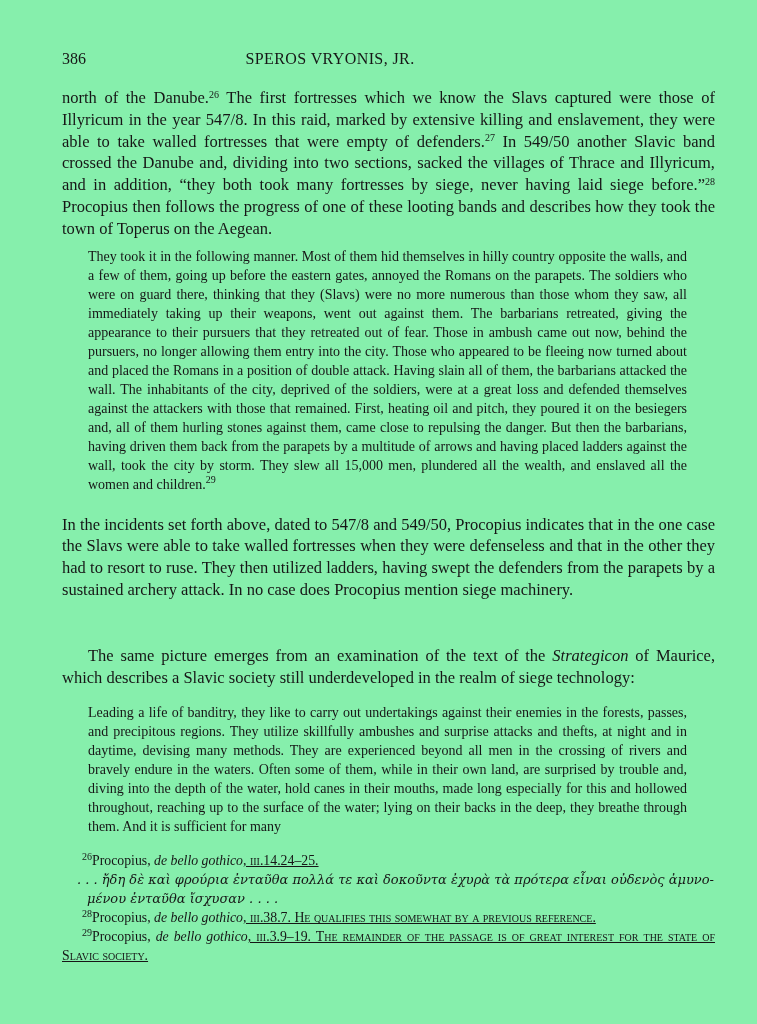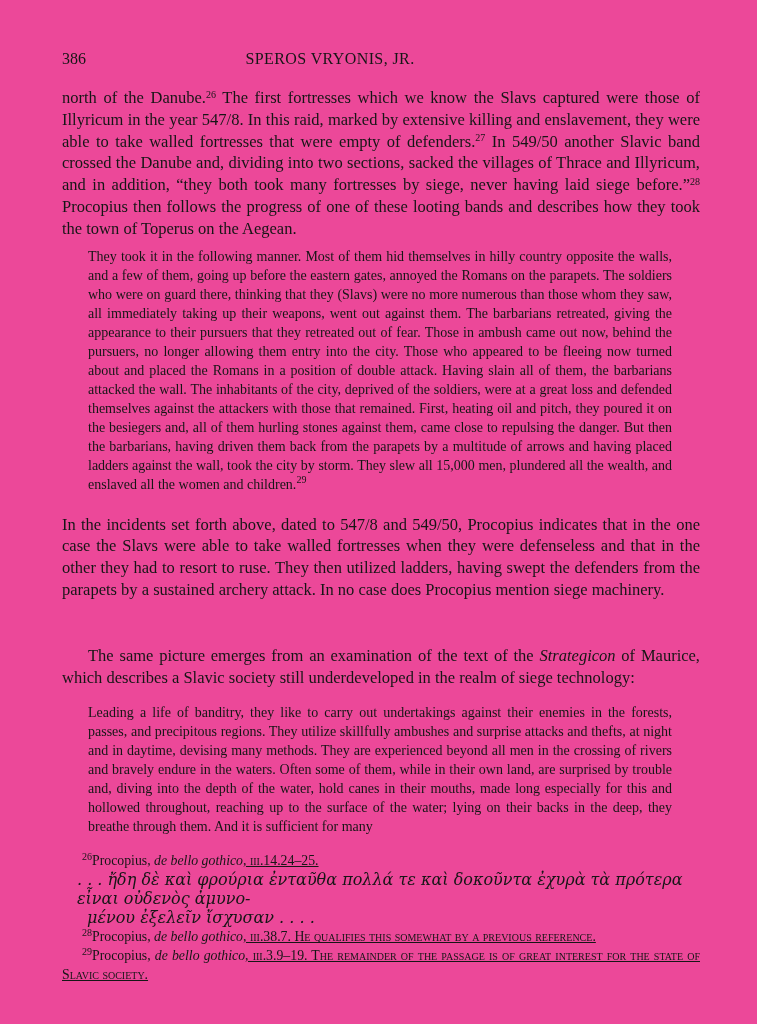--- a/index.html
+++ b/index.html
@@ -1,24 +1,24 @@
 <!DOCTYPE html>
 <html><head>
 <meta charset="utf-8">
 <style>
   html, body { margin: 0; padding: 0; background: #fbfbf9; }
   .page {
     position: relative;
     width: 757px;
     height: 1024px;
     box-sizing: border-box;
-    background: #ec4899;
+    background: #86efac;
     color: #161616;
     font-family: "Liberation Serif", "DejaVu Serif", serif;
-    padding: 50px 57px 0 62px;
+    padding: 50px 42px 0 62px;
     overflow: hidden;
   }
   .header { position: relative; height: 20px; font-size: 16px; }
   .page-num { position: absolute; left: 0; top: 0; }
   .running-title {
     position: absolute; left: 268px; top: 0;
     transform: translateX(-50%);
     letter-spacing: 0.4px; white-space: nowrap; text-align: center;
   }
   p { margin: 0; }
@@ -48,21 +48,21 @@
   }
   .footnotes {
     margin-top: 15px;
     font-size: 13.8px;
     line-height: 19px;
   }
   .fn { text-indent: 20px; text-align: justify; }
   .fn-greek {
     font-family: "DejaVu Serif", serif;
     font-style: italic;
-    font-size: 16px;
+    font-size: 13px;
   }
   .fn-greek-l1 { padding-left: 15px; }
   .fn-greek-l2 { padding-left: 25px; }
   .it { font-style: italic; }
   .sc { font-variant: small-caps; text-decoration: underline; }
 </style>
 </head>
 <body>
 
 <div class="page">
@@ -78,18 +78,18 @@
 
   <p class="para para2">In the incidents set forth above, dated to 547/8 and 549/50, Procopius indicates that in the one case the Slavs were able to take walled fortresses when they were defenseless and that in the other they had to resort to ruse. They then utilized ladders, having swept the defenders from the parapets by a sustained archery attack. In no case does Procopius mention siege machinery.</p>
 
   <p class="para para3"><span>The same picture emerges from an examination of the text of the </span><span class="it">Strategicon</span><span> of Maurice, which describes a Slavic society still underdeveloped in the realm of siege technology:</span></p>
 
   <p class="quote quote2">Leading a life of banditry, they like to carry out undertakings against their enemies in the forests, passes, and precipitous regions. They utilize skillfully ambushes and surprise attacks and thefts, at night and in daytime, devising many methods. They are experienced beyond all men in the crossing of rivers and bravely endure in the waters. Often some of them, while in their own land, are surprised by trouble and, diving into the depth of the water, hold canes in their mouths, made long especially for this and hollowed throughout, reaching up to the surface of the water; lying on their backs in the deep, they breathe through them. And it is sufficient for many</p>
 
   <div class="footnotes">
     <p class="fn"><sup class="fnref">26</sup><span>Procopius, </span><span class="it">de bello gothico</span><span class="sc">, iii.14.24–25.</span></p>
     <p class="fn-greek fn-greek-l1">. . . ἤδη δὲ καὶ φρούρια ἐνταῦθα πολλά τε καὶ δοκοῦντα ἐχυρὰ τὰ πρότερα εἶναι οὐδενὸς ἀμυνο-</p>
-    <p class="fn-greek fn-greek-l2">μένου ἐξελεῖν ἴσχυσαν . . . .</p>
+    <p class="fn-greek fn-greek-l2">μένου ἐνταῦθα ἴσχυσαν . . . .</p>
     <p class="fn"><sup class="fnref">28</sup><span>Procopius, </span><span class="it">de bello gothico</span><span class="sc">, iii.38.7. He qualifies this somewhat by a previous reference.</span></p>
     <p class="fn"><sup class="fnref">29</sup><span>Procopius, </span><span class="it">de bello gothico</span><span class="sc">, iii.3.9–19. The remainder of the passage is of great interest for the state of Slavic society.</span></p>
   </div>
 
 </div>
 
 </body></html>

